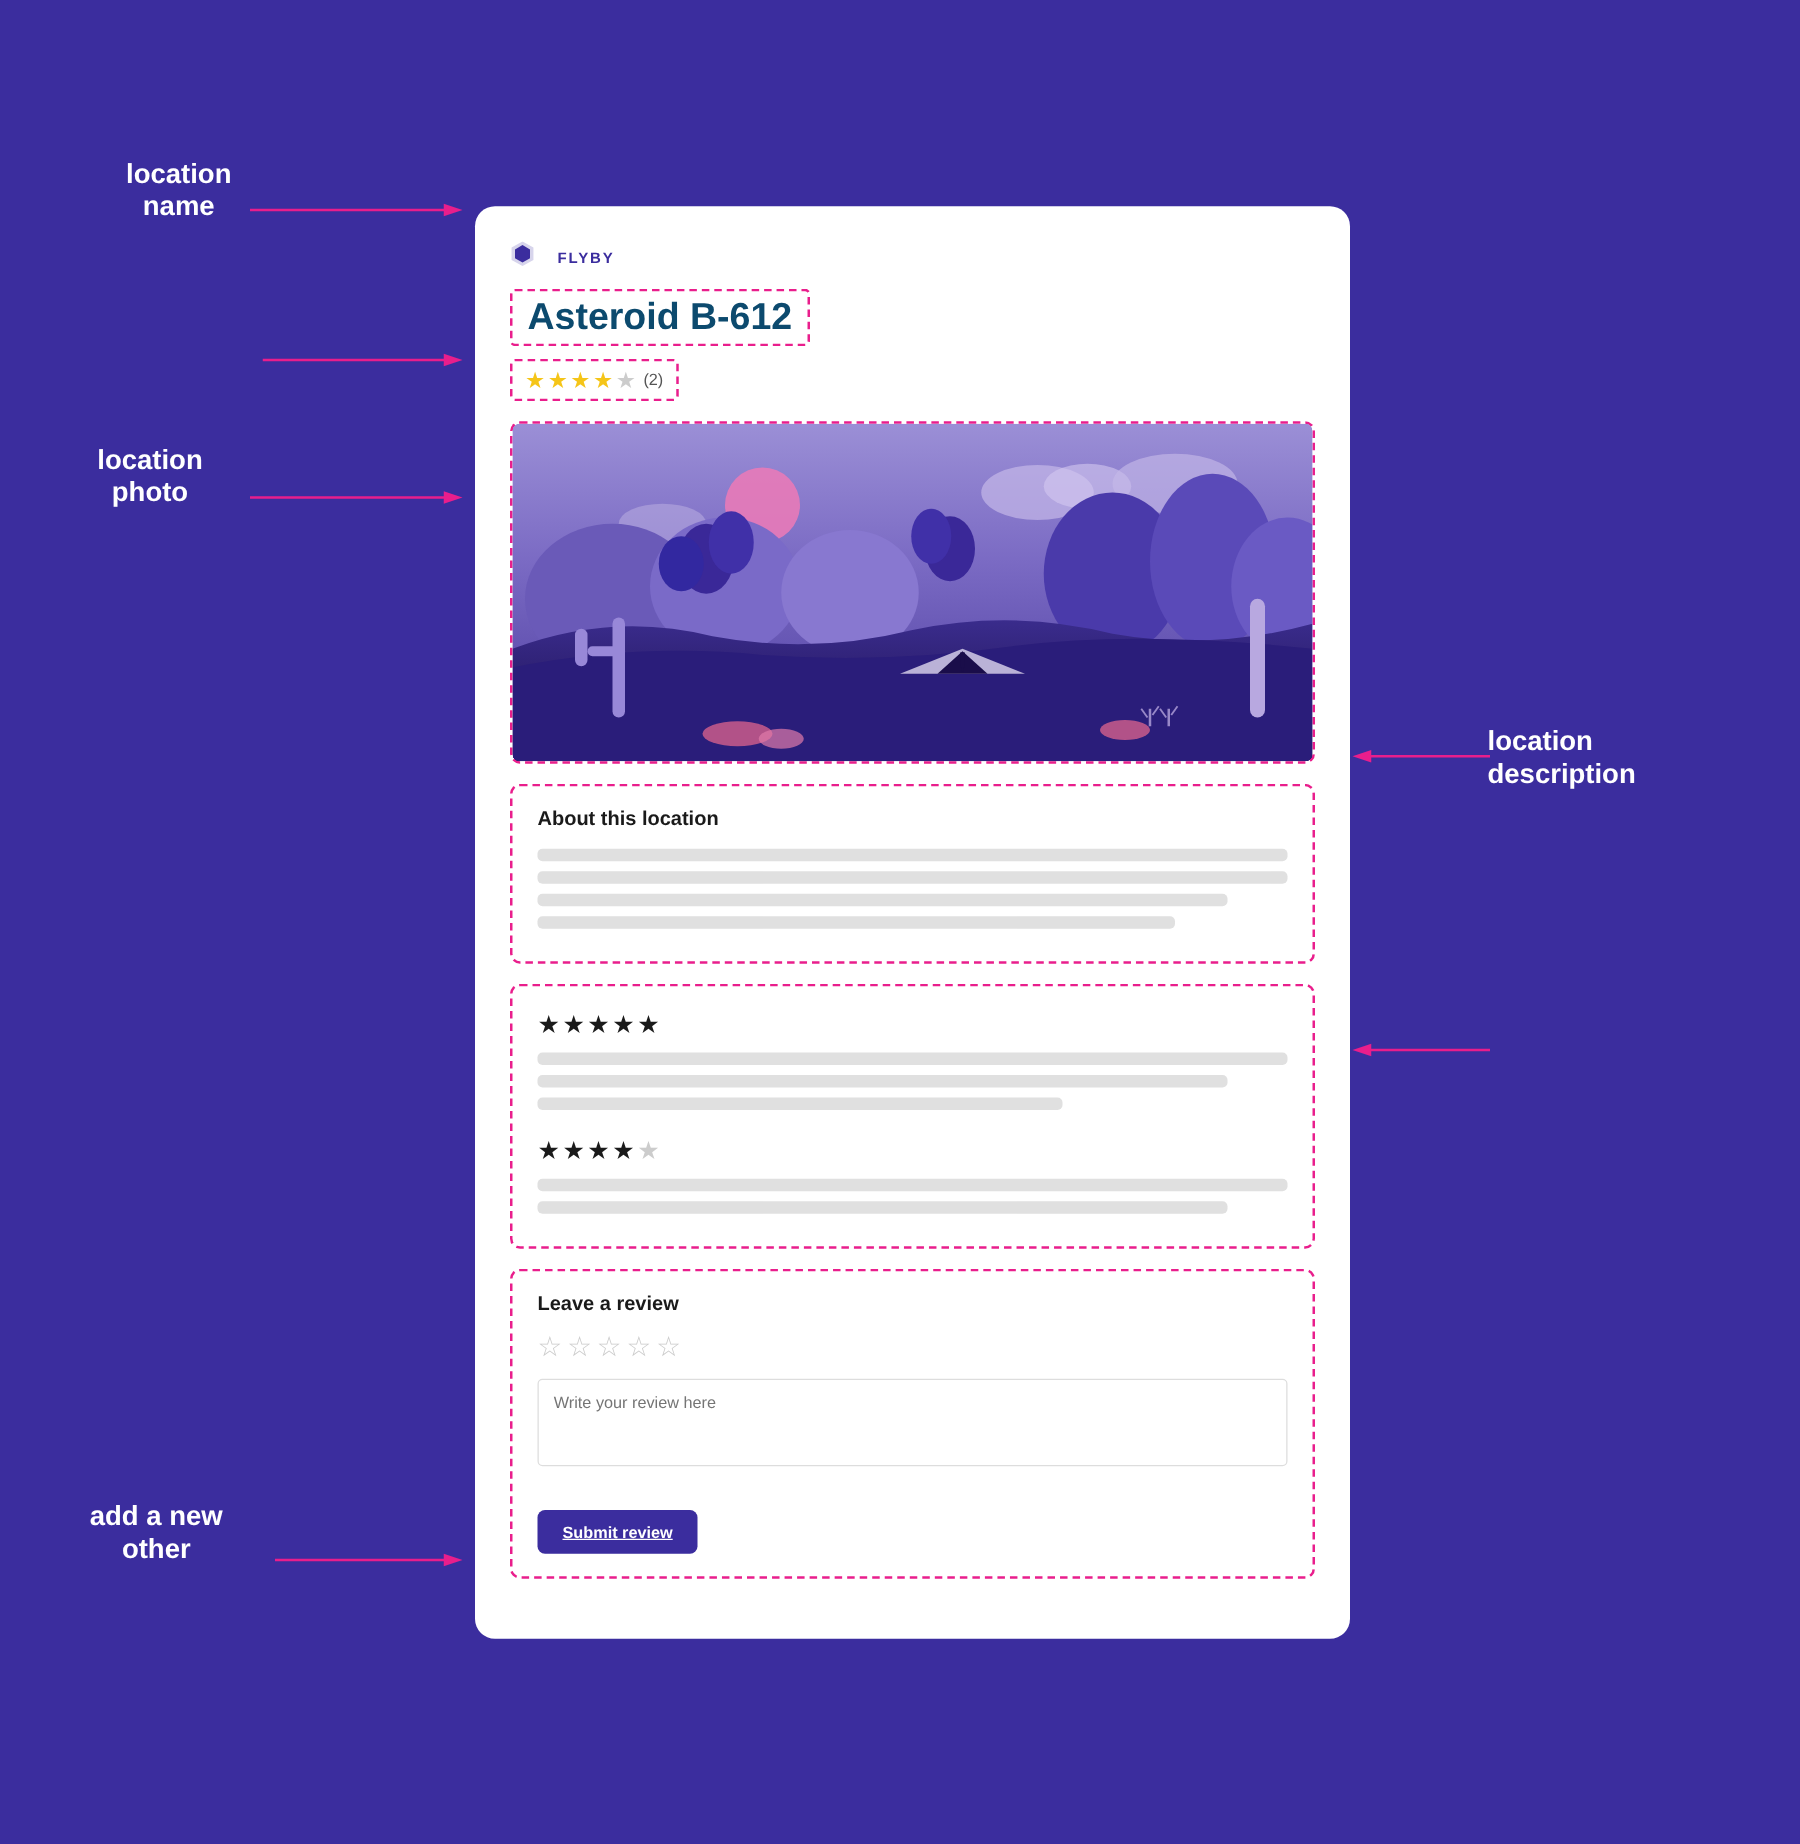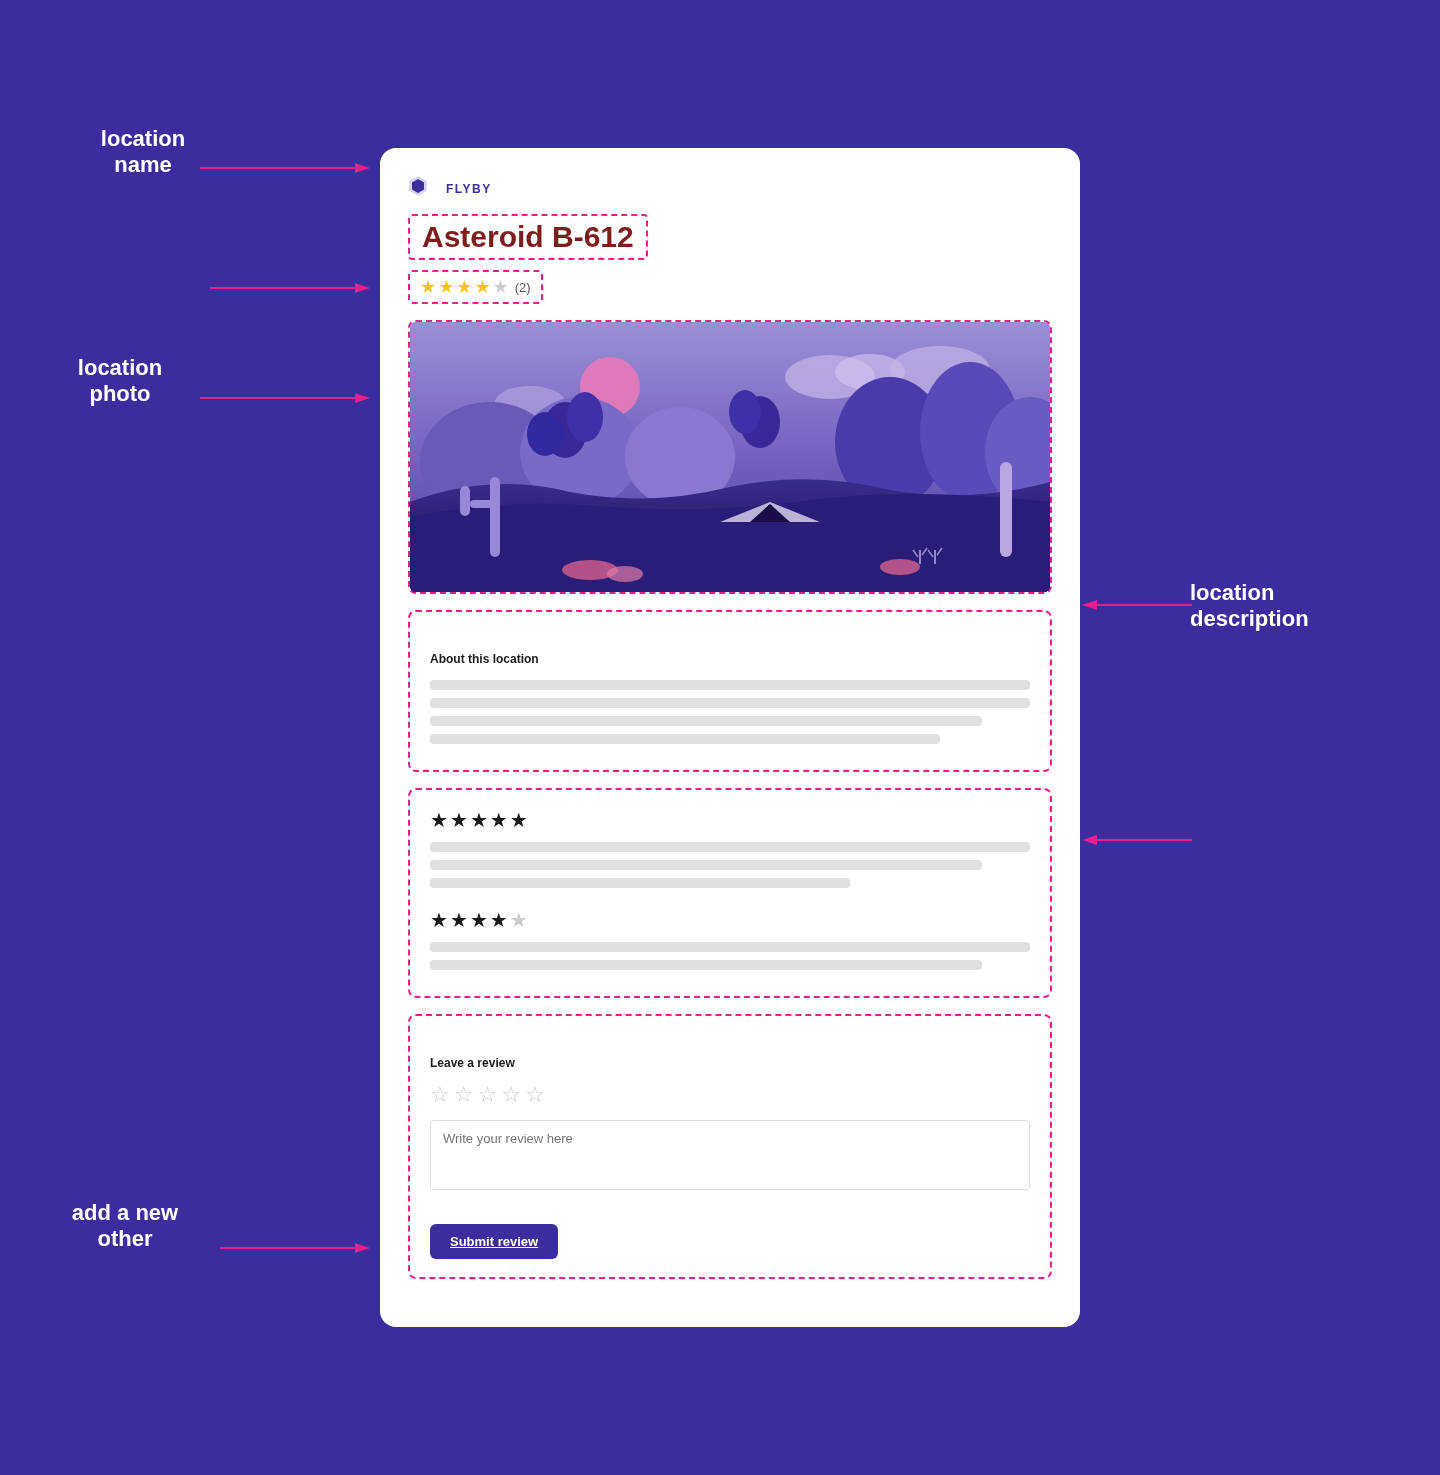--- a/index.html
+++ b/index.html
@@ -102,21 +102,21 @@
       font-weight: 700;
       letter-spacing: 1.5px;
       color: #3b2d9e;
       text-transform: uppercase;
     }
 
     
     .location-name {
       font-size: 30px;
       font-weight: 700;
-      color: #7f1d1d;
+      color: #0c4a6e;
       border: 2px dashed #e91e8c;
       display: inline-block;
       padding: 4px 12px;
       border-radius: 4px;
       margin-bottom: 10px;
     }
 
     
     .overall-rating {
       display: flex;
@@ -170,25 +170,24 @@
       width: 100%;
       height: 100%;
     }
 
     
     .section-content {
       padding: 18px 20px;
     }
 
     .section-title {
-      font-size: 12px;
+      font-size: 16px;
       font-weight: 700;
       color: #1a1a1a;
       margin-bottom: 14px;
-      margin-top: 22px;
     }
 
     .text-line {
       height: 10px;
       background: #e0e0e0;
       border-radius: 4px;
       margin-bottom: 8px;
     }
 
     .text-line.short { width: 85%; }

